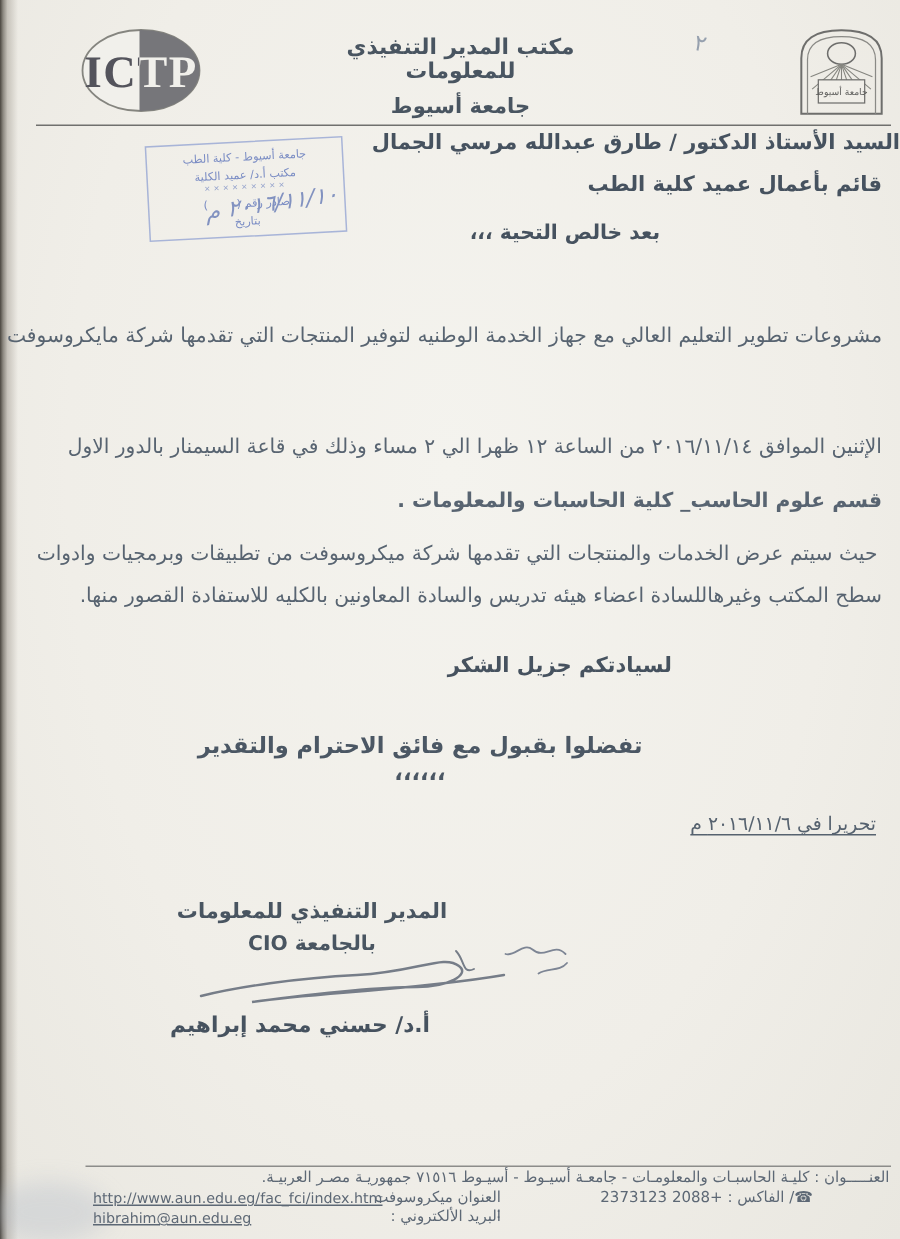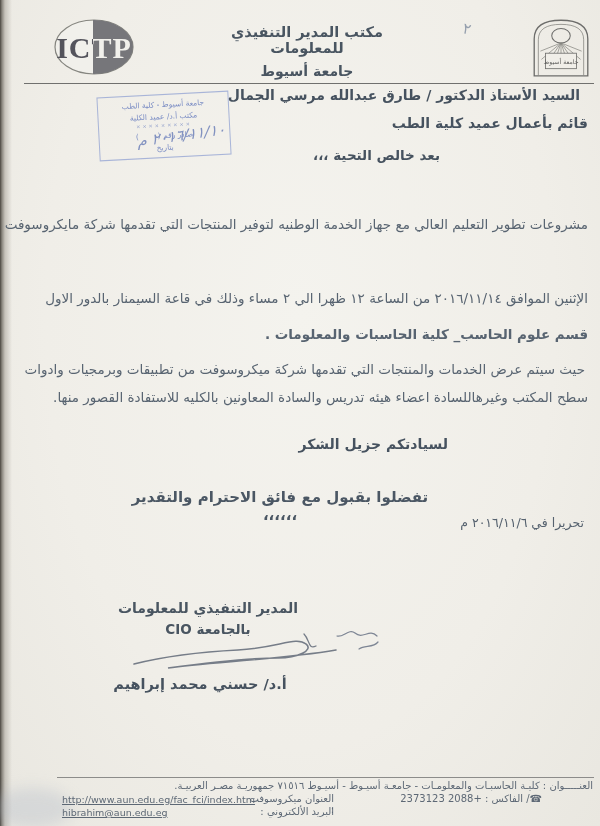--- a/index.html
+++ b/index.html
@@ -16,21 +16,21 @@
   .edge-left{left:0;top:0;bottom:0;width:12px;
     background:linear-gradient(90deg,#4a463f 0,#8b877f 2px,#c7c3bb 5px,rgba(231,228,221,0) 12px);}
   .smudge{left:-8px;top:788px;width:80px;height:40px;background:rgba(168,180,194,.30);filter:blur(7px);border-radius:50%;}
   
   .office{top:24px;left:212px;width:190px;}
   .office-l1{font-size:14.5px;font-weight:700;color:#495561;margin-bottom:7px;}
   .office-l2{font-size:14px;font-weight:600;color:#495561;}
   .hand-mark{top:20px;left:463px;font-size:15px;color:#96a0ae;transform:rotate(12deg);}
   .hr-top{top:83px;left:24px;width:570px;border-top:1.5px solid #70706e;}
   
-  .r1{top:87px;right:20px;font-size:14px;font-weight:700;color:#46525f;}
+  .r1{top:87px;right:0;font-size:14px;font-weight:700;color:#46525f;}
   .r2{top:115px;right:12px;font-size:14px;font-weight:700;color:#46525f;}
   .salut{top:147px;right:160px;font-size:13.5px;font-weight:700;color:#46525f;}
   
   .stamp{top:94px;left:98px;width:130px;height:62px;transform:rotate(-3deg);
     border:1px solid rgba(122,143,205,.62);color:#7b8dc4;font-size:7.5px;line-height:1.55;
     display:flex;flex-direction:column;justify-content:center;}
   .stamp div{text-align:center;}
   .stamp-sep{font-size:5px;letter-spacing:2px;color:rgba(122,141,196,.8);}
   .hand-date{top:130px;left:86px;width:140px;font-size:15px;font-style:italic;color:#8292c0;
     transform:rotate(-8deg) skewX(-6deg);}
@@ -38,21 +38,21 @@
   .bline{right:12px;font-size:13.5px;color:#586471;}
   .b0{top:178px;right:40px;}
   .b1{top:216px;}
   .b2{top:253px;}
   .b3{top:290px;}
   .b4{top:326px;font-weight:bold;}
   .b5{top:361px;right:15px;}
   .b6{top:389px;}
   .thanks{top:436px;right:152px;font-size:14px;font-weight:700;color:#46525f;}
   .closing{top:488px;left:120px;width:320px;font-size:15px;font-weight:600;color:#4b5764;direction:rtl;text-align:center;}
-  .issued{top:515px;right:16px;font-size:12.5px;color:#56626f;text-underline-offset:3px;}
+  .issued{top:541px;right:16px;font-size:12.5px;color:#56626f;text-decoration:underline;text-underline-offset:3px;}
   
   .sig-t1{top:600px;left:108px;width:200px;font-size:14px;font-weight:600;color:#495561;direction:rtl;text-align:center;}
   .sig-t2{top:621px;left:108px;width:200px;font-size:13.5px;font-weight:600;color:#495561;direction:rtl;text-align:center;}
   .sig-svg{top:628px;left:128px;}
   .sig-mini{top:624px;left:333px;}
   .sig-name{top:676px;left:90px;width:220px;font-size:14.5px;font-weight:700;color:#46525f;direction:rtl;text-align:center;}
   
   .hr-foot{top:777px;left:57px;width:537px;border-top:1px solid #8c8c8a;}
   .foot{font-size:10px;color:#5d6875;}
   .f-addr{top:780px;right:7px;}

